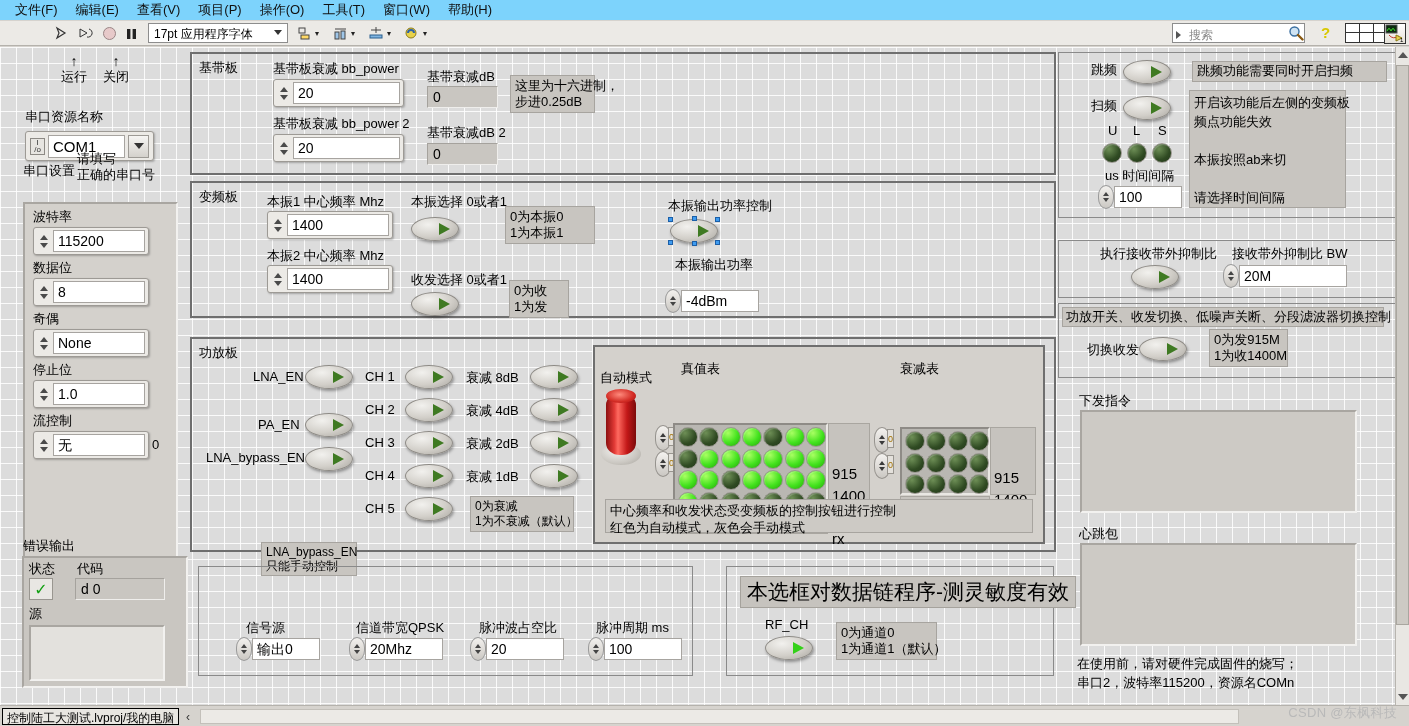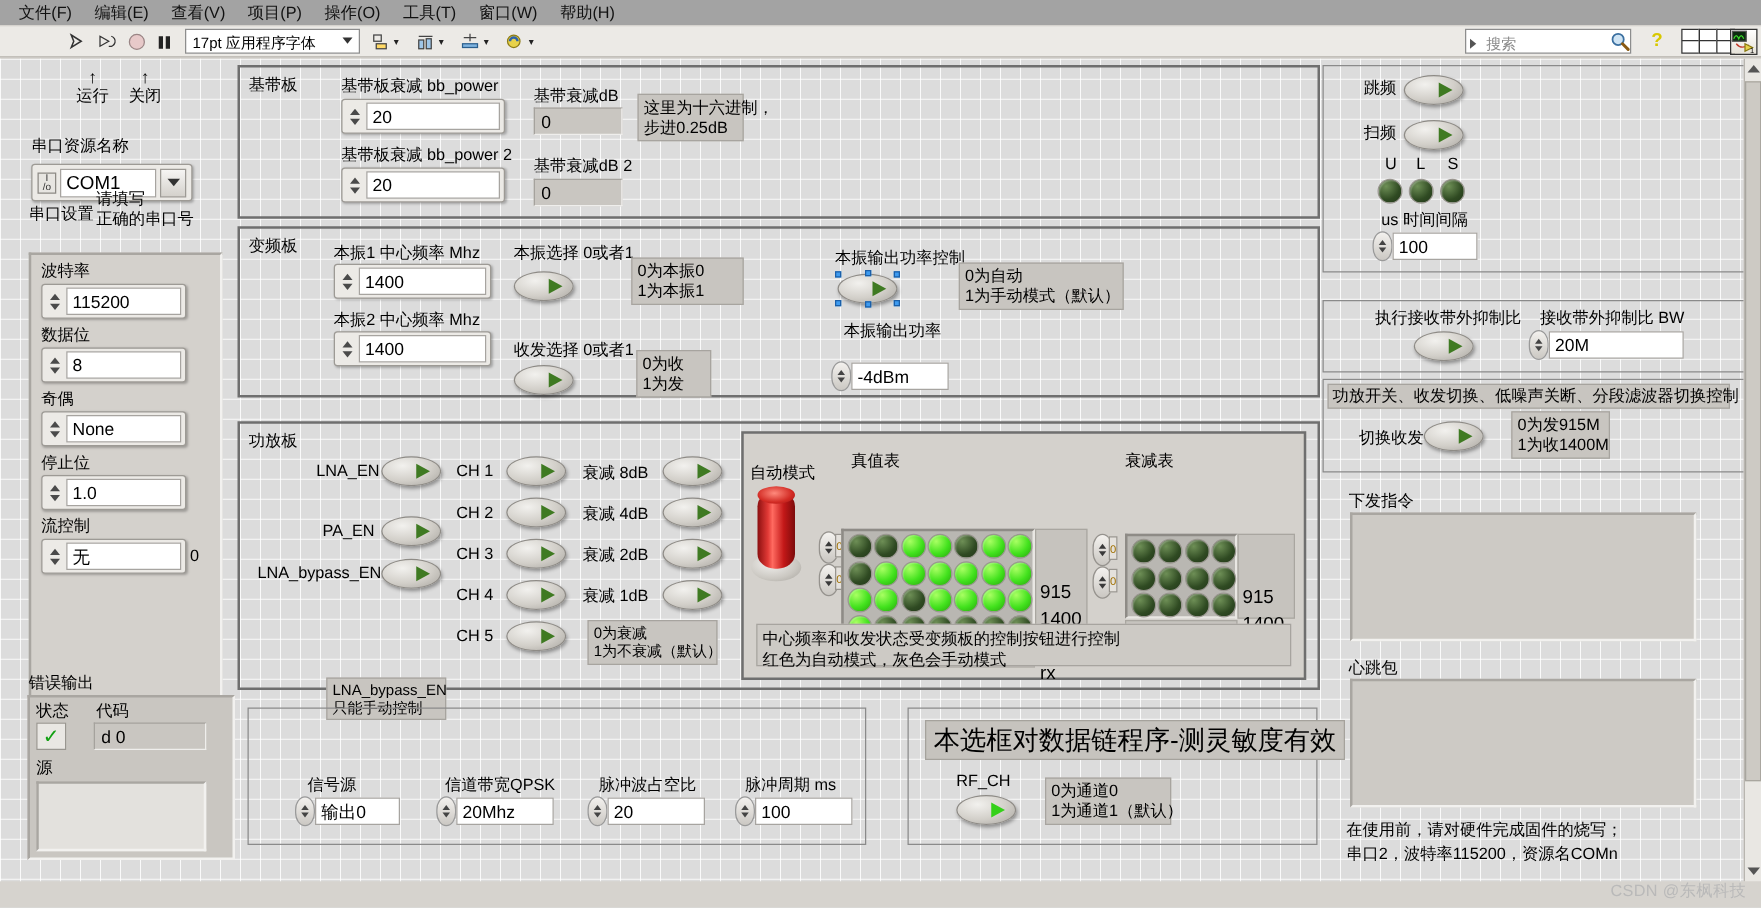--- a/index.html
+++ b/index.html
@@ -5,21 +5,21 @@
   html,body{margin:0;padding:0;}
   body{
     width:1409px;height:726px;overflow:hidden;
     font-family:"Liberation Sans","DejaVu Sans",sans-serif;
     font-size:13px;color:#000;background:#d6d3ce;
     -webkit-font-smoothing:none;
   }
   #app{position:relative;width:1409px;height:726px;}
 
   
-  .menubar{position:absolute;left:0;top:0;width:1409px;height:21px;background:#a3a3a3;
+  .menubar{position:absolute;left:0;top:0;width:1409px;height:21px;background:#7dd3fc;
     border-bottom:1px solid #d6d3ce;display:flex;align-items:center;padding-left:6px;box-sizing:border-box;}
   .menubar .mi{padding:2px 9px;font-size:13px;color:#111;cursor:default;white-space:nowrap;}
 
   
   .toolbar{position:absolute;left:0;top:21px;width:1409px;height:25px;background:#eceae6;
     border-bottom:1px solid #b5b2ac;box-sizing:border-box;}
   .tb-icon{position:absolute;top:3px;width:19px;height:19px;display:flex;align-items:center;justify-content:center;
     font-size:14px;line-height:1;color:#333;cursor:default;}
   .fontbox{position:absolute;left:148px;top:2px;width:140px;height:20px;background:#fff;border:1px solid #8d8d8d;
     box-sizing:border-box;font-size:12px;padding:2px 0 0 5px;color:#000;}
@@ -409,22 +409,20 @@
     <div class="lv-label" style="left:668px;top:150px;">本振输出功率控制</div>
     <div class="sw sel" style="left:670px;top:172px;">
       <span class="tri"></span>
       <span class="hnd" style="left:-3px;top:-3px;"></span>
       <span class="hnd" style="left:21px;top:-4px;"></span>
       <span class="hnd" style="right:-3px;top:-3px;"></span>
       <span class="hnd" style="left:-3px;bottom:-3px;"></span>
       <span class="hnd" style="left:21px;bottom:-4px;"></span>
       <span class="hnd" style="right:-3px;bottom:-3px;"></span>
     </div>
-    <div class="note" style="left:767px;top:163px;width:132px;">0为自动
-1为手动模式（默认）</div>
 
     <div class="lv-label" style="left:675px;top:209px;"><span>本振输出功率</span></div>
     <div class="num2" style="left:665px;top:242px;">
       <span class="osp">
           <i class="u"></i>
           <i class="d"></i>
         </span>
       <span class="val" style="width:78px;">-4dBm</span>
     </div>
 
@@ -602,25 +600,32 @@
     </div>
 
     <div class="note" style="left:605px;top:452px;width:428px;height:34px;background:#cdcac5;font-size:13px;line-height:17px;">中心频率和收发状态受变频板的控制按钮进行控制
 红色为自动模式，灰色会手动模式</div>
 
     <div class="lv-frame thin" style="left:1058px;top:5px;width:348px;height:166px;"></div>
     <div class="lv-label" style="left:1091px;top:14px;">跳频</div>
     <div class="sw" style="left:1123px;top:13px;">
         <span class="tri"></span>
       </div>
+    <div class="note" style="left:1192px;top:14px;width:195px;padding-top:1px;">跳频功能需要同时开启扫频</div>
 
     <div class="lv-label" style="left:1091px;top:50px;">扫频</div>
     <div class="sw" style="left:1123px;top:49px;">
         <span class="tri"></span>
       </div>
+    <div class="note" style="left:1189px;top:43px;width:157px;height:118px;line-height:19px;">开启该功能后左侧的变频板
+频点功能失效
+
+本振按照ab来切
+
+请选择时间间隔</div>
 
     <div class="lv-label" style="left:1108px;top:76px;">U</div>
     <div class="lv-label" style="left:1133px;top:76px;">L</div>
     <div class="lv-label" style="left:1158px;top:76px;">S</div>
     <div class="led" style="left:1102px;top:96px;"></div>
     <div class="led" style="left:1127px;top:96px;"></div>
     <div class="led" style="left:1152px;top:96px;"></div>
 
     <div class="lv-label" style="left:1105px;top:120px;">us 时间间隔</div>
     <div class="num2" style="left:1098px;top:138px;">
@@ -709,15 +714,20 @@
 1为通道1（默认）</div>
 
   </div>
 
   <div class="vscroll">
     <span class="ar up"></span>
     <span class="thumb"></span>
     <span class="ar dn"></span>
   </div>
 
+  <div class="statusbar">
+    <div class="proj">控制陆工大测试.lvproj/我的电脑</div>
+    <div class="lt">‹</div>
+    <div class="trough"></div>
+  </div>
   <div class="watermark">CSDN @东枫科技</div>
 
 </div>
 
 </body></html>

